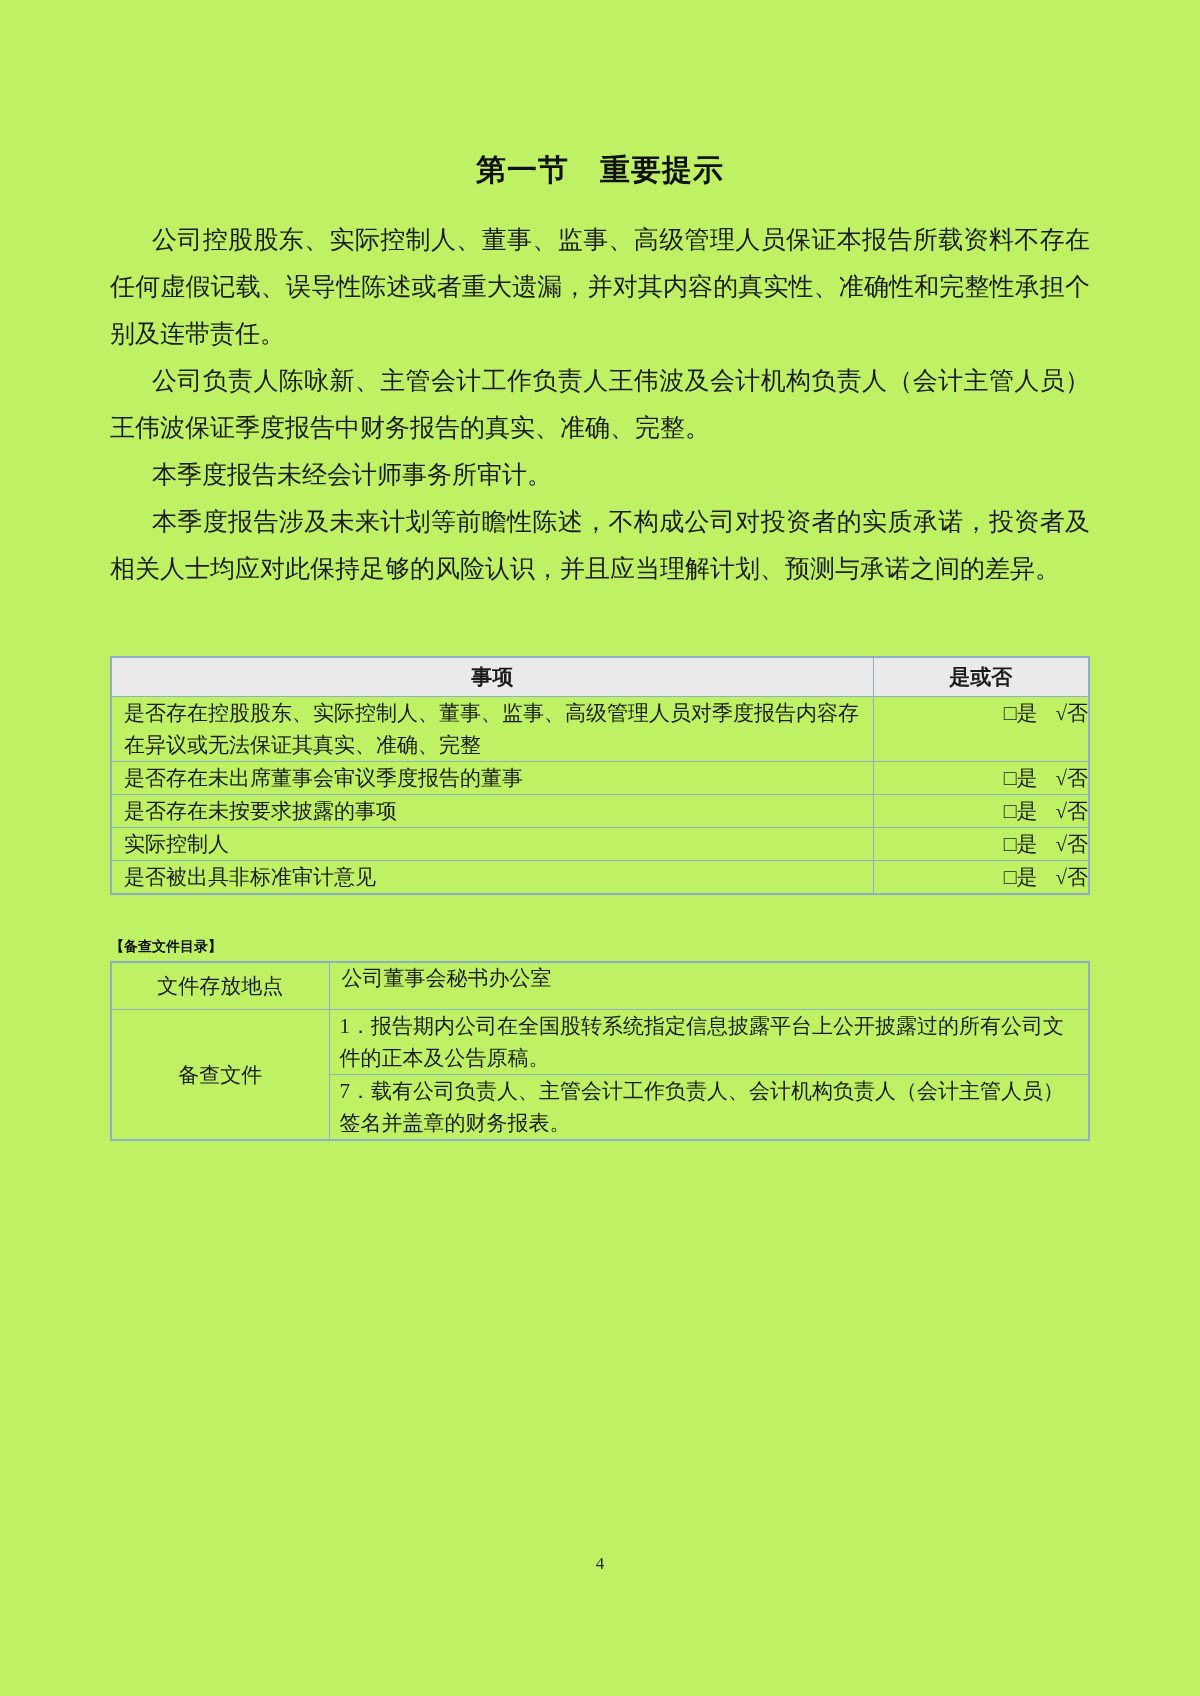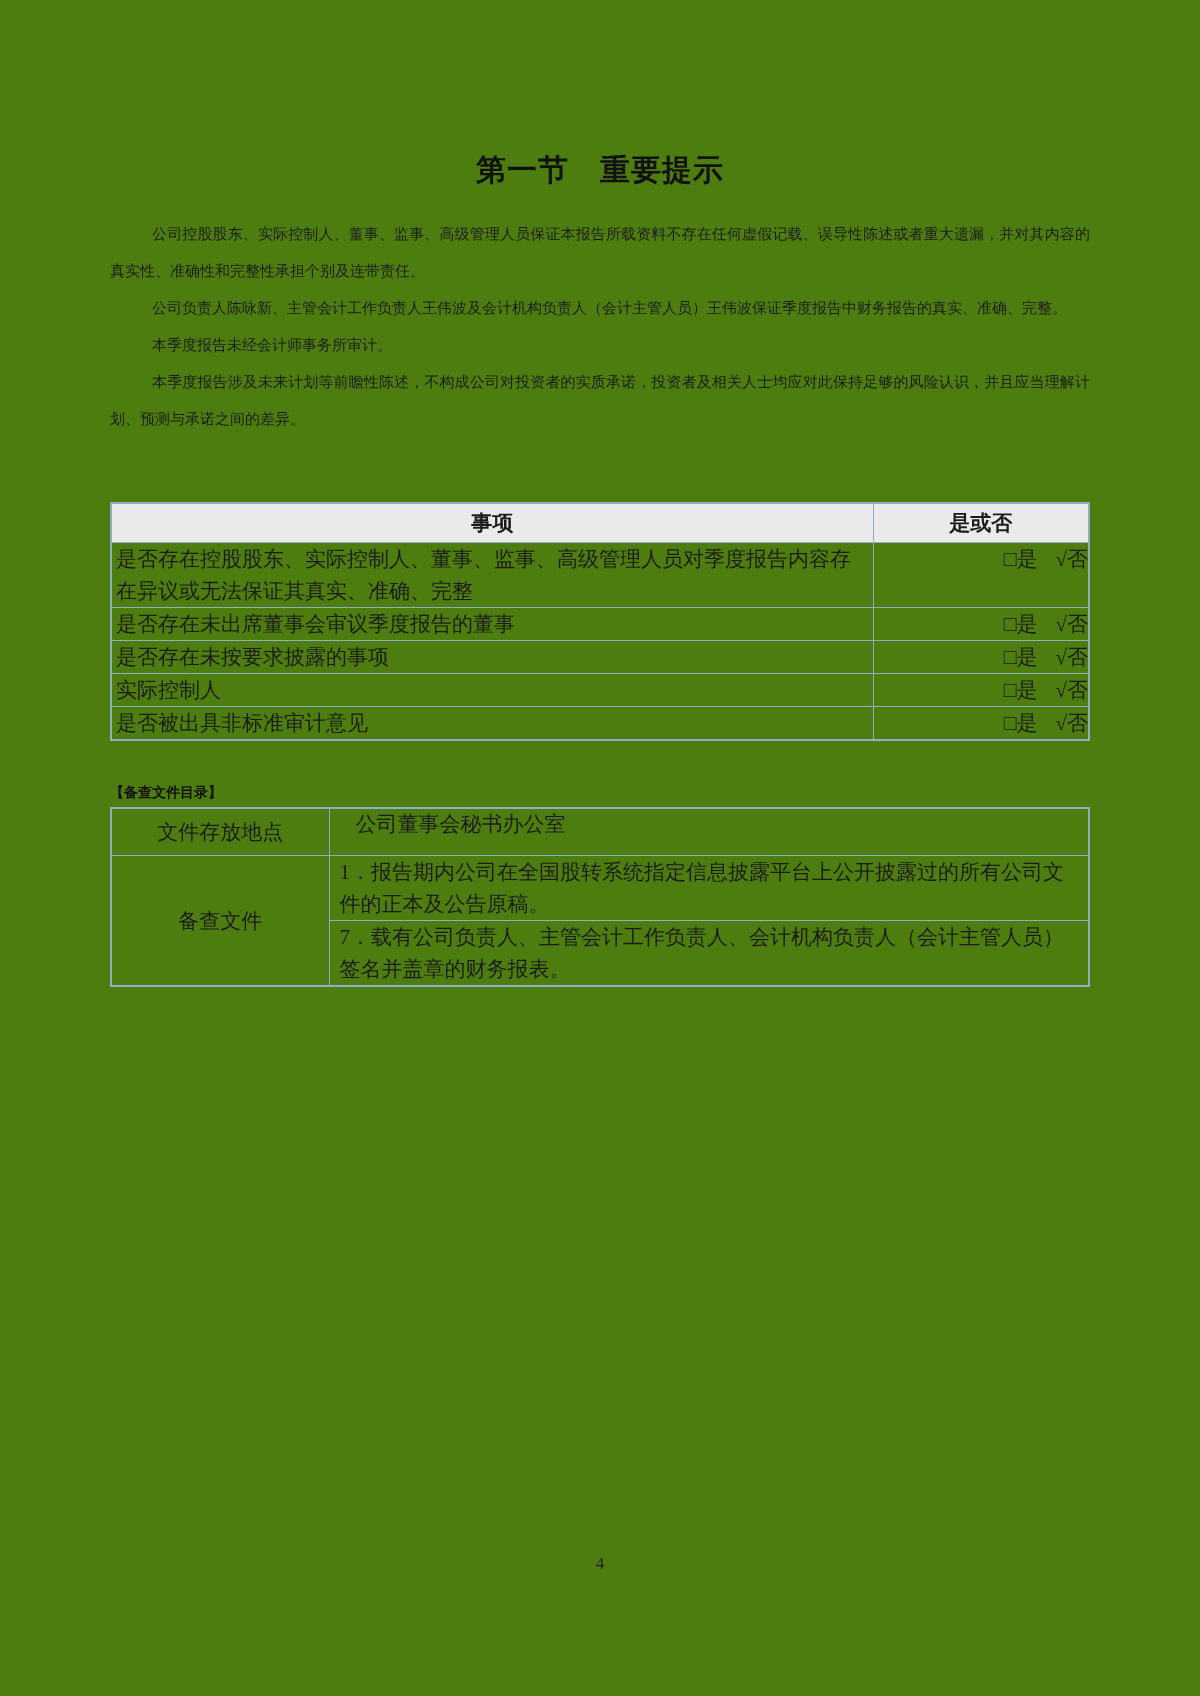--- a/index.html
+++ b/index.html
@@ -2,79 +2,79 @@
 <html lang="zh"><head>
 <meta charset="utf-8">
 <style>
   * { margin: 0; padding: 0; box-sizing: border-box; }
   html, body { background: #ffffff; }
   .page {
     position: relative;
     width: 1200px;
     height: 1696px;
     margin: 0 auto;
-    background: #4d7c0f;
+    background: #bef264;
     color: #1c1c1c;
     font-family: "Liberation Serif", serif;
     overflow: hidden;
   }
   .content { padding: 152px 110px 0 110px; }
 
   .doc-title {
     text-align: center;
     font-family: "Liberation Sans", sans-serif;
     font-weight: 700;
     font-size: 30px;
     line-height: 36px;
     letter-spacing: 1px;
     color: #111;
   }
 
   .paragraphs { margin-top: 28px; }
   .para {
-    font-size: 15px;
-    line-height: 37px;
+    font-size: 25px;
+    line-height: 47px;
     text-align: justify;
     text-indent: 42px;
     color: #1c1c1c;
   }
 
   table {
     width: 100%;
     border-collapse: collapse;
     table-layout: fixed;
   }
   .matters-table { margin-top: 64px; }
   .matters-table, .ref-table { border: 2px solid #8FAFC9; }
   th, td { border: 1px solid #8FAFC9; font-size: 21px; vertical-align: top; }
   thead th {
     background: #EAEAEA;
     font-weight: 700;
     text-align: center;
     line-height: 30px;
     padding: 4px 0;
   }
-  td.item-cell { text-align: left; line-height: 32px; padding: 0 4px; margin-left: 15px; }
+  td.item-cell { text-align: left; line-height: 32px; padding: 0 12px; margin-left: 15px; }
   td.answer-cell { text-align: right; line-height: 32px; white-space: nowrap; }
   .answer-yes { margin-right: 18px; }
 
   .ref-heading {
     margin-top: 38px;
     font-size: 14px;
     font-weight: 700;
     line-height: 28px;
     color: #111;
   }
   .ref-table td.label-cell {
     text-align: center;
     vertical-align: middle;
     line-height: 30px;
     padding: 8px 4px;
   }
-  .ref-table td.value-cell { line-height: 31px; padding: 0 26px; }
+  .ref-table td.value-cell { line-height: 31px; padding: 0 12px; }
   .ref-table td.doc-item-cell { line-height: 32px; padding: 0 10px; margin-left: 44px; }
 
   .page-number {
     position: absolute;
     top: 1554px;
     left: 0;
     width: 100%;
     text-align: center;
     font-size: 17px;
     color: #222;

